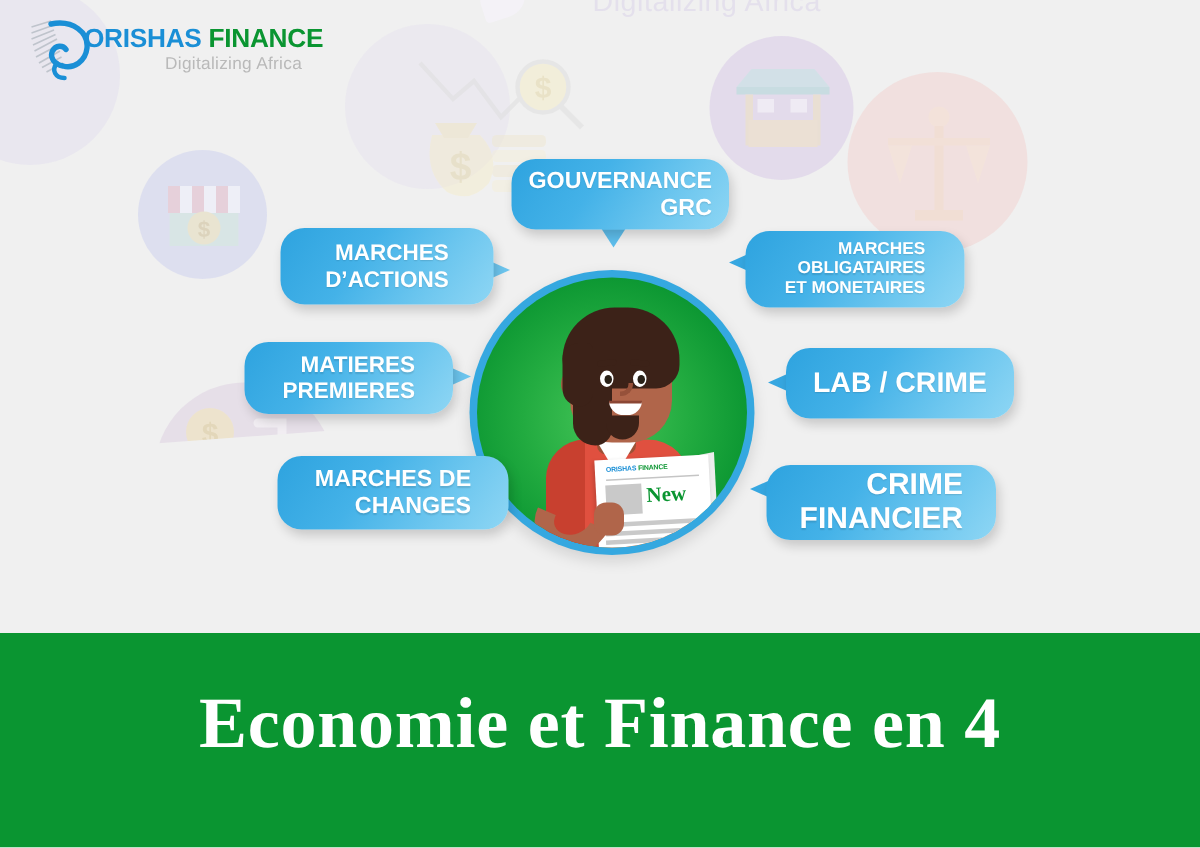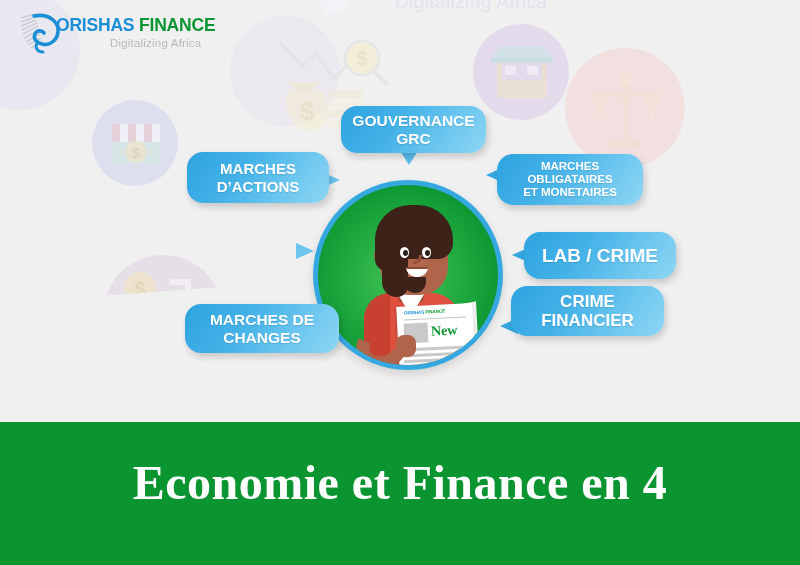--- a/index.html
+++ b/index.html
@@ -204,21 +204,21 @@
   .np-l3 { left: 86px; top: 174px; width: 48px; }
   .np-l4 { left: 86px; top: 180px; width: 56px; }
 
   
   .bubble {
     position: absolute;
     border-radius: 16px;
     background: linear-gradient(125deg, #2ea3df 0%, #44b2e8 38%, #6ec7ef 72%, #8ed6f4 100%);
     color: #ffffff;
     font-weight: bold;
-    text-align: center;
+    text-align: right;
     display: flex; align-items: center; justify-content: center;
     box-shadow: 2px 4px 7px rgba(0,0,0,.17);
     line-height: 1.14;
     padding: 4px 11px;
     text-shadow: 0 1px 1px rgba(0,0,0,.12);
   }
   .tail { position: absolute; width: 0; height: 0; }
   .tail-down {
     border-left: 9px solid transparent; border-right: 9px solid transparent;
     border-top: 14px solid #5dbdeb;
@@ -237,21 +237,21 @@
   #b-marchesa  { left: 187px; top: 152px; width: 142px; height: 51px; font-size: 15px; }
   #t-marchesa  { left: 322px; top: 172px; }
   #b-matieres  { left: 163px; top: 228px; width: 139px; height: 48px; font-size: 15px; }
   #t-matieres  { left: 296px; top: 243px; }
   #b-changes   { left: 160px; top: 304px; width: 154px; height: 49px; font-size: 15.5px; margin-left: 25px; }
   #t-changes   { left: 307px; top: 321px; }
   #b-oblig     { left: 497px; top: 154px; width: 146px; height: 51px; font-size: 11.5px; }
   #t-oblig     { left: 486px; top: 167px; }
   #b-lab       { left: 524px; top: 232px; width: 152px; height: 47px; font-size: 19px; }
   #t-lab       { left: 512px; top: 247px; }
-  #b-crime     { left: 511px; top: 286px; width: 153px; height: 50px; font-size: 17px; }
+  #b-crime     { left: 511px; top: 310px; width: 153px; height: 50px; font-size: 20px; }
   #t-crime     { left: 500px; top: 318px; }
 
   
   .headline {
     position: absolute; left: 0; top: 455px; width: 800px;
     text-align: center; color: #ffffff;
     font-family: "Liberation Serif", serif;
     font-size: 48px; font-weight: bold;
     letter-spacing: .5px;
   }
@@ -405,20 +405,22 @@
 
   <div class="tail tail-down" id="t-gouv"></div>
   <div class="bubble" id="b-gouv" style="white-space:pre-line">GOUVERNANCE
 GRC</div>
 
   <div class="tail tail-right" id="t-marchesa"></div>
   <div class="bubble" id="b-marchesa" style="white-space:pre-line">MARCHES
 D’ACTIONS</div>
 
   <div class="tail tail-right" id="t-matieres"></div>
+  <div class="bubble" id="b-matieres" style="white-space:pre-line">MATIERES
+PREMIERES</div>
 
   <div class="tail tail-right" id="t-changes"></div>
   <div class="bubble" id="b-changes" style="white-space:pre-line">MARCHES DE
 CHANGES</div>
 
   <div class="tail tail-left" id="t-oblig"></div>
   <div class="bubble" id="b-oblig" style="white-space:pre-line">MARCHES
 OBLIGATAIRES
 ET MONETAIRES</div>
 

